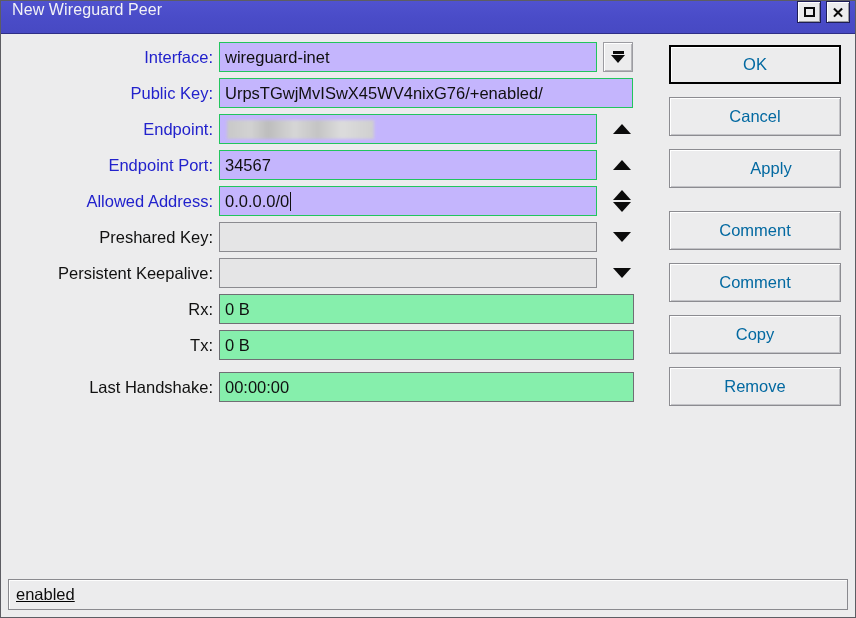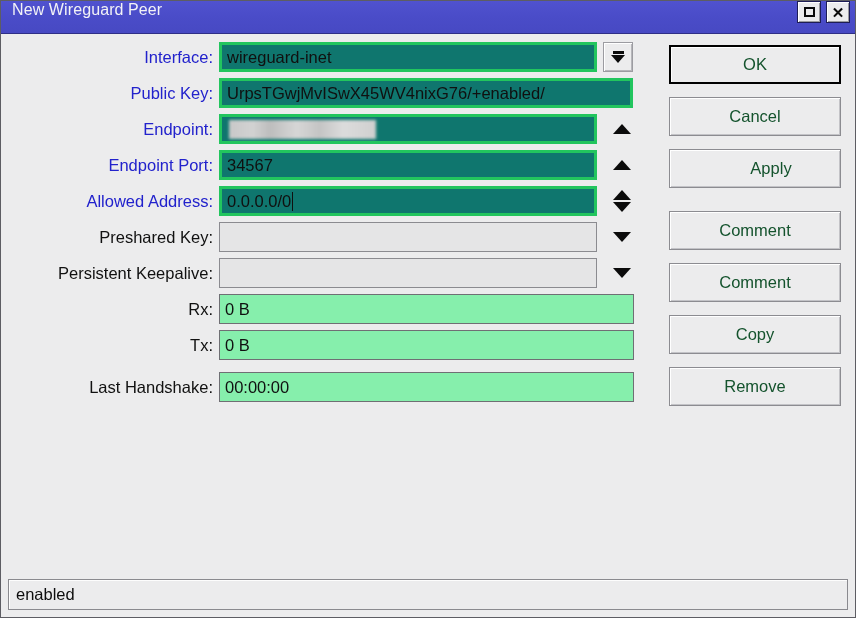--- a/index.html
+++ b/index.html
@@ -112,22 +112,22 @@
 
   .field-wrap {
     display: flex;
     align-items: center;
     flex: 1;
   }
 
   .field {
     height: 30px;
     box-sizing: border-box;
-    border: 3px solid #22c55e;
-    background: #0f766e;
+    border: 1px solid #22c55e;
+    background: #c4b5fd;
     display: flex;
     align-items: center;
     padding: 0 3px 0 5px;
     font-size: 16.5px;
     color: #101010;
     white-space: nowrap;
     overflow: hidden;
     position: relative;
   }
   .field.dim {
@@ -223,38 +223,39 @@
   }
   .btn {
     height: 39px;
     background: #ececed;
     border: 1px solid #8c8c91;
     box-shadow: inset 1px 1px 0 #ffffff, inset -1px -1px 0 #c3c3c7;
     display: flex;
     align-items: center;
     justify-content: center;
     font-size: 16.5px;
-    color: #14532d;
+    color: #0369a1;
     margin-bottom: 13px;
     box-sizing: border-box;
     cursor: pointer;
   }
   .btn.focus {
     border: 2px solid #000000;
     box-shadow: inset 1px 1px 0 #ffffff;
   }
   .btn.spacer-after { margin-bottom: 23px; padding-left: 32px; }
 
   
   .statusbar {
     height: 42px;
     min-height: 42px;
     background: #ececed;
     padding: 4px 7px 7px 7px;
     box-sizing: border-box;
+    text-decoration: underline;
   }
   .status-inner {
     height: 100%;
     background: #ececed;
     border: 1px solid #8a8a8f;
     box-shadow: inset 1px 1px 0 #fdfdfd;
     display: flex;
     align-items: center;
     padding-left: 7px;
     font-size: 16.5px;

